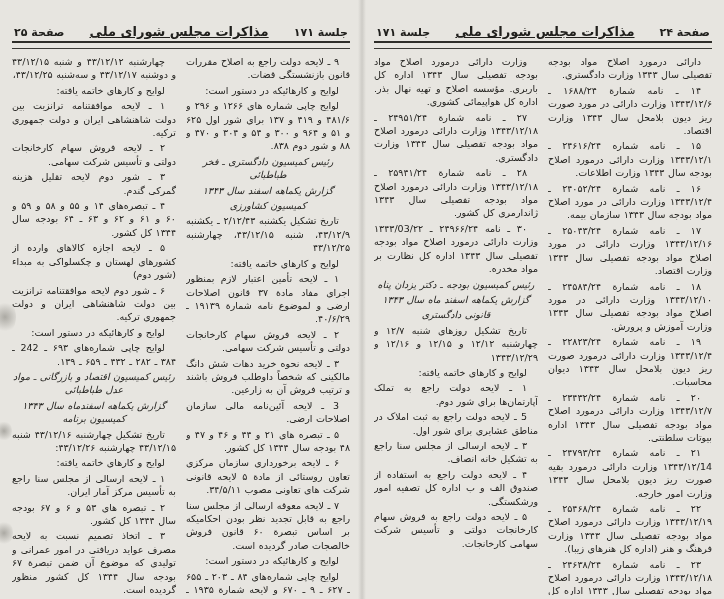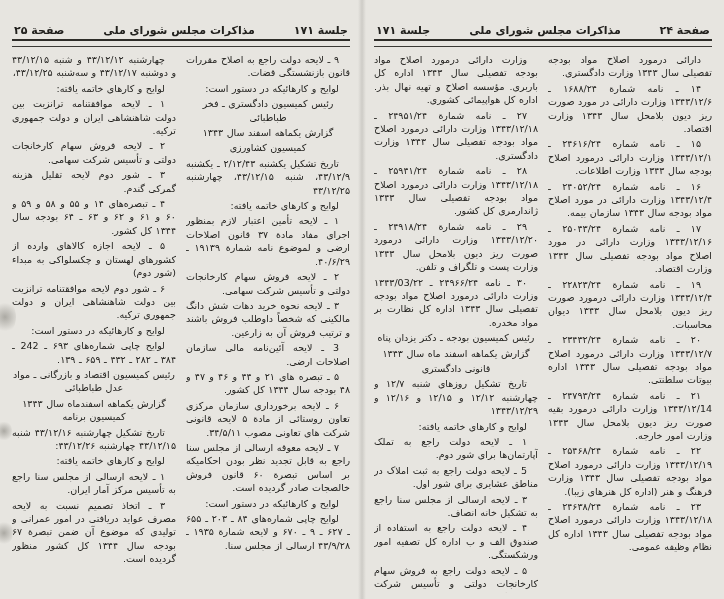--- a/index.html
+++ b/index.html
@@ -26,32 +26,32 @@
     box-sizing:border-box;padding:24px 10px 6px 10px;
     direction:rtl;
   }
   .page.left-page{left:0;}
   .page.right-page{left:362px;}
   .page-header{
     display:flex;direction:rtl;justify-content:space-between;align-items:baseline;
     font-size:11px;font-weight:bold;letter-spacing:0;padding:0 4px 2px 4px;
     white-space:nowrap;
   }
-  .page-header .hdr-title{font-size:11px;}
+  .page-header .hdr-title{font-size:13px;text-decoration:underline;}
   .rules{height:5px;margin:0 2px 6px 2px;border-top:2.5px solid #2e2d29;border-bottom:1px solid #3a3935;}
   .cols{display:flex;direction:rtl;gap:10px;height:540px;overflow:hidden;padding:0 2px;}
   .col{flex:1 1 0;overflow:hidden;direction:rtl;}
   .para{
     margin:0 0 2px 0;
     font-size:9.5px;line-height:13.4px;
     text-align:justify;text-indent:11px;
     word-spacing:.5px;
     color:#23221f;
   }
-  .para.centered{text-align:center;text-indent:0;margin:2px 0;}
+  .para.centered{text-align:center;text-indent:0;margin:2px 0;font-style:italic;}
 </style>
 </head>
 <body>
 
 <div class="spread">
   <div class="blot b1"></div>
   <div class="blot b2"></div>
   <div class="blot b3"></div>
   <div class="seam"></div>
 
@@ -59,20 +59,21 @@
     <div class="page-header">
       <span>جلسة ۱۷۱</span>
       <span class="hdr-title">مذاکرات مجلس شورای ملی</span>
       <span>صفحة ۲۵</span>
     </div>
     <div class="rules"></div>
     <div class="cols">
       <div class="col">
           <p class="para">۹ ـ لایحه دولت راجع به اصلاح مقررات قانون بازنشستگی قضات.</p>
           <p class="para">لوایح و کارهائیکه در دستور است:</p>
+          <p class="para">لوایح چاپی شماره های ۱۲۶۶ و ۲۹۶ و ۴۸۱/۶ و ۴۱۹ و ۱۳۷ برای شور اول ۶۲۵ و ۵۱ و ۹۶۴ و ۳۰۰ و ۵۴ و ۳۰۴ و ۴۷۰ و ۸۸ و شور دوم ۸۳۸.</p>
           <p class="para centered">رئیس کمیسیون دادگستری ـ فخر طباطبائی</p>
           <p class="para centered">گزارش یکماهه اسفند سال ۱۳۴۳</p>
           <p class="para centered">کمیسیون کشاورزی</p>
           <p class="para">تاریخ تشکیل یکشنبه ۲/۱۲/۴۳ ـ یکشنبه ۴۳/۱۲/۹، شنبه ۴۳/۱۲/۱۵، چهارشنبه ۴۳/۱۲/۲۵</p>
           <p class="para">لوایح و کارهای خاتمه یافته:</p>
           <p class="para">۱ ـ لایحه تأمین اعتبار لازم بمنظور اجرای مفاد مادة ۳۷ قانون اصلاحات ارضی و لموضوع نامه شمارة ۱۹۱۳۹ ـ ۴۰/۶/۲۹.</p>
           <p class="para">۲ ـ لایحه فروش سهام کارخانجات دولتی و تأسیس شرکت سهامی.</p>
           <p class="para">۳ ـ لایحه نحوه خرید دهات شش دانگ مالکینی که شخصاً داوطلب فروش باشند و ترتیب فروش آن به زارعین.</p>
           <p class="para">3 ـ لایحه آئین‌نامه مالی سازمان اصلاحات ارضی.</p>
           <p class="para">۵ ـ تبصره های ۲۱ و ۴۴ و ۴۶ و ۴۷ و ۴۸ بودجه سال ۱۳۴۴ کل کشور.</p>
@@ -90,50 +91,51 @@
           <p class="para">۴ ـ تبصره‌های ۱۴ و ۵۵ و ۵۸ و ۵۹ و ۶۰ و ۶۱ و ۶۲ و ۶۳ ـ ۶۴ بودجه سال ۱۳۴۴ کل کشور.</p>
           <p class="para">۵ ـ لایحه اجازه کالاهای وارده از کشورهای لهستان و چکسلواکی به مبداء (شور دوم)</p>
           <p class="para">۶ ـ شور دوم لایحه موافقتنامه ترانزیت بین دولت شاهنشاهی ایران و دولت جمهوری ترکیه.</p>
           <p class="para">لوایح و کارهائیکه در دستور است:</p>
           <p class="para">لوایح چاپی شماره‌های ۶۹۳ ـ 242 ـ ۳۸۴ ـ ۲۸۲ ـ ۴۳۲ ـ ۶۵۹ ـ ۱۳۹.</p>
           <p class="para centered">رئیس کمیسیون اقتصاد و بازرگانی ـ مواد عدل طباطبائی</p>
           <p class="para centered">گزارش یکماهه اسفندماه سال ۱۳۴۳ کمیسیون برنامه</p>
           <p class="para">تاریخ تشکیل چهارشنبه ۴۳/۱۲/۱۶ شنبه ۴۳/۱۲/۱۵ چهارشنبه ۴۳/۱۲/۲۶:</p>
           <p class="para">لوایح و کارهای خاتمه یافته:</p>
           <p class="para">۱ ـ لایحه ارسالی از مجلس سنا راجع به تأسیس مرکز آمار ایران.</p>
+          <p class="para">۲ ـ تبصره های ۵۳ و ۶ و ۶۷ بودجه سال ۱۳۴۴ کل کشور.</p>
           <p class="para">۳ ـ اتخاذ تصمیم نسبت به لایحه مصرف عواید دریافتی در امور عمرانی و تولیدی که موضوع آن ضمن تبصرة ۶۷ بودجه سال ۱۳۴۴ کل کشور منظور گردیده است.</p>
         </div>
     </div>
   </div>
 
   <div class="page right-page">
     <div class="page-header">
       <span>صفحة ۲۴</span>
       <span class="hdr-title">مذاکرات مجلس شورای ملی</span>
       <span>جلسة ۱۷۱</span>
     </div>
     <div class="rules"></div>
     <div class="cols">
       <div class="col">
           <p class="para">دارائی درمورد اصلاح مواد بودجه تفصیلی سال ۱۳۴۳ وزارت دادگستری.</p>
           <p class="para">۱۴ ـ نامه شمارة ۱۶۸۸/۲۴ ـ ۱۳۴۳/۱۲/۶ وزارت دارائی در مورد صورت ریز دیون بلامحل سال ۱۳۴۳ وزارت اقتصاد.</p>
           <p class="para">۱۵ ـ نامه شماره ۲۴۶۱۶/۲۴ ـ ۱۳۴۳/۱۲/۱ وزارت دارائی درمورد اصلاح بودجه سال ۱۳۴۳ وزارت اطلاعات.</p>
           <p class="para">۱۶ ـ نامه شمارة ۲۴۰۵۲/۲۴ ـ ۱۳۴۳/۱۲/۴ وزارت دارائی در مورد اصلاح مواد بودجه سال ۱۳۴۳ سازمان بیمه.</p>
           <p class="para">۱۷ ـ نامه شمارة ۲۵۰۴۳/۲۴ ـ ۱۳۴۳/۱۲/۱۶ وزارت دارائی در مورد اصلاح مواد بودجه تفصیلی سال ۱۳۴۳ وزارت اقتصاد.</p>
+          <p class="para">۱۸ ـ نامه شمارة ۲۴۵۸۴/۲۴ ـ ۱۳۴۳/۱۲/۱۰ وزارت دارائی در مورد اصلاح مواد بودجه تفصیلی سال ۱۳۴۳ وزارت آموزش و پرورش.</p>
           <p class="para">۱۹ ـ نامه شمارة ۲۲۸۲۳/۲۴ ـ ۱۳۴۳/۱۲/۴ وزارت دارائی درمورد صورت ریز دیون بلامحل سال ۱۳۴۳ دیوان محاسبات.</p>
           <p class="para">۲۰ ـ نامه شمارة ۲۳۴۳۲/۲۴ ـ ۱۳۴۳/۱۲/۷ وزارت دارائی درمورد اصلاح مواد بودجه تفصیلی سال ۱۳۴۳ اداره بیوتات سلطنتی.</p>
           <p class="para">۲۱ ـ نامه شمارة ۲۴۷۹۳/۲۴ ـ ۱۳۴۳/۱۲/14 وزارت دارائی درمورد بقیه صورت ریز دیون بلامحل سال ۱۳۴۳ وزارت امور خارجه.</p>
           <p class="para">۲۲ ـ نامه شمارة ۲۵۴۶۸/۲۴ ـ ۱۳۴۳/۱۲/۱۹ وزارت دارائی درمورد اصلاح مواد بودجه تفصیلی سال ۱۳۴۳ وزارت فرهنگ و هنر (اداره کل هنرهای زیبا).</p>
           <p class="para">۲۳ ـ نامه شمارة ۲۴۶۳۸/۲۴ ـ ۱۳۴۳/۱۲/۱۸ وزارت دارائی درمورد اصلاح مواد بودجه تفصیلی سال ۱۳۴۳ اداره کل نظام وظیفه عمومی.</p>
         </div>
       <div class="col">
           <p class="para">وزارت دارائی درمورد اصلاح مواد بودجه تفصیلی سال ۱۳۴۳ اداره کل باربری. مؤسسه اصلاح و تهیه نهال بذر. اداره کل هواپیمائی کشوری.</p>
           <p class="para">۲۷ ـ نامه شمارة ۲۴۹۵۱/۲۴ ـ ۱۳۴۳/۱۲/۱۸ وزارت دارائی درمورد اصلاح مواد بودجه تفصیلی سال ۱۳۴۳ وزارت دادگستری.</p>
           <p class="para">۲۸ ـ نامه شمارة ۲۵۹۴۱/۲۴ ـ ۱۳۴۳/۱۲/۱۸ وزارت دارائی درمورد اصلاح مواد بودجه تفصیلی سال ۱۳۴۳ ژاندارمری کل کشور.</p>
-          <p class="para">۲۹ ـ نامه شمارة ۲۴۹۱۸/۲۴ ـ ۱۳۴۳/۱۲/۲۰ وزارت دارائی درمورد صورت ریز دیون بلامحل سال ۱۳۴۳ وزارت پست و تلگراف و تلفن.</p>
           <p class="para">۳۰ ـ نامه ۲۴۹۶۶/۲۴ ـ ۱۳۴۳/03/۲۲ وزارت دارائی درمورد اصلاح مواد بودجه تفصیلی سال ۱۳۴۳ اداره کل نظارت بر مواد مخدره.</p>
           <p class="para centered">رئیس کمیسیون بودجه ـ دکتر یزدان پناه</p>
           <p class="para centered">گزارش یکماهه اسفند ماه سال ۱۳۴۳</p>
           <p class="para centered">قانونی دادگستری</p>
           <p class="para">تاریخ تشکیل روزهای شنبه ۱۲/۷ و چهارشنبه ۱۲/۱۲ و ۱۲/۱۵ و ۱۲/۱۶ و ۱۳۴۳/۱۲/۲۹</p>
           <p class="para">لوایح و کارهای خاتمه یافته:</p>
           <p class="para">۱ ـ لایحه دولت راجع به تملک آپارتمان‌ها برای شور دوم.</p>
           <p class="para">5 ـ لایحه دولت راجع به ثبت املاک در مناطق عشایری برای شور اول.</p>
           <p class="para">۳ ـ لایحه ارسالی از مجلس سنا راجع به تشکیل خانه انصاف.</p>
           <p class="para">۴ ـ لایحه دولت راجع به استفاده از صندوق الف و ب اداره کل تصفیه امور ورشکستگی.</p>

